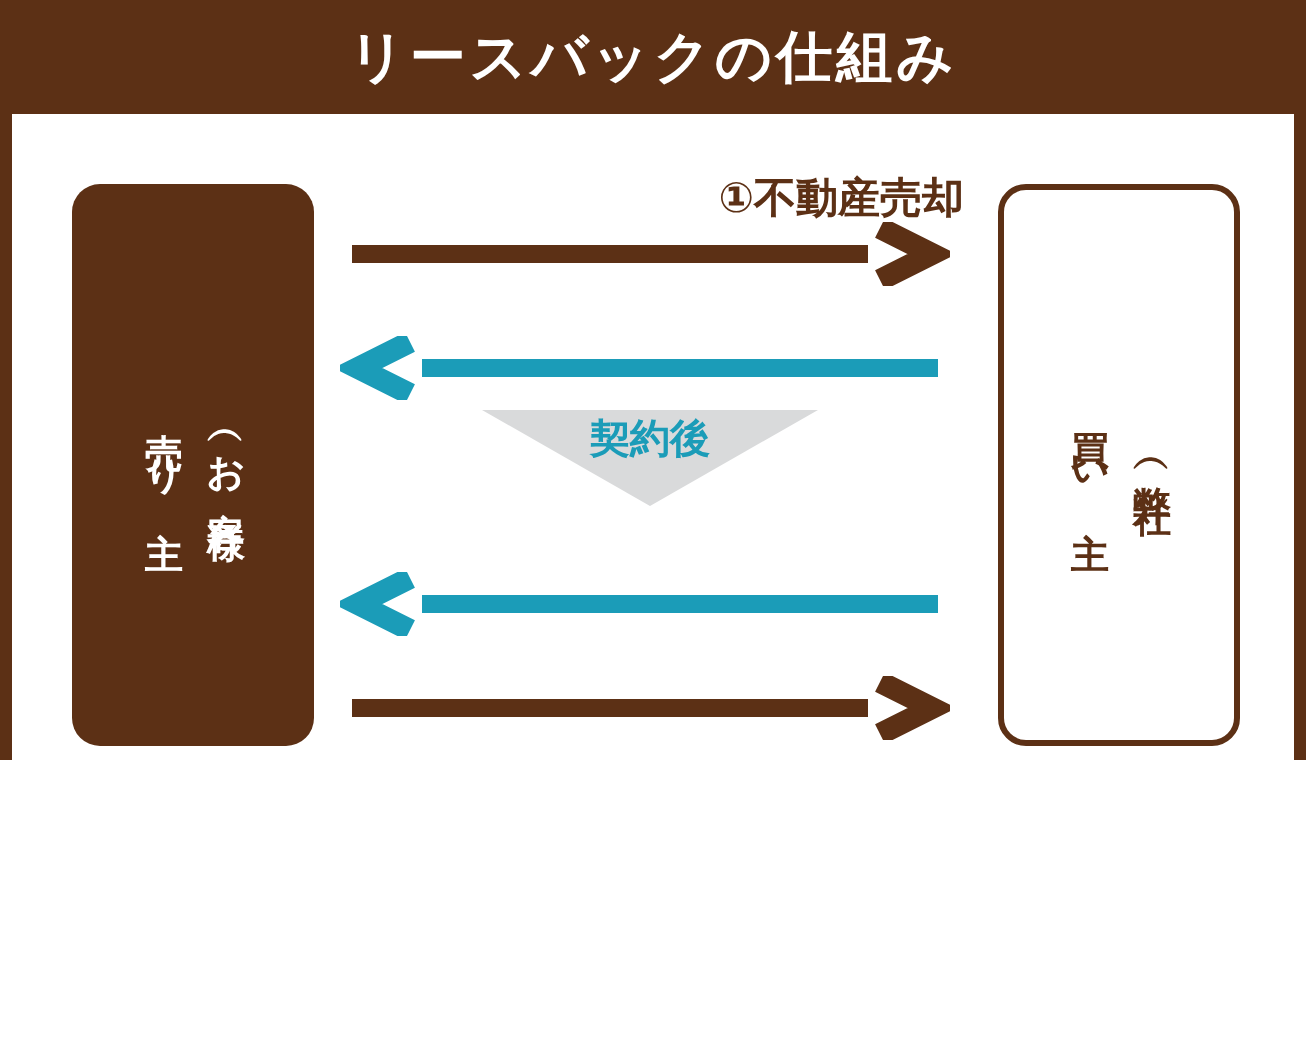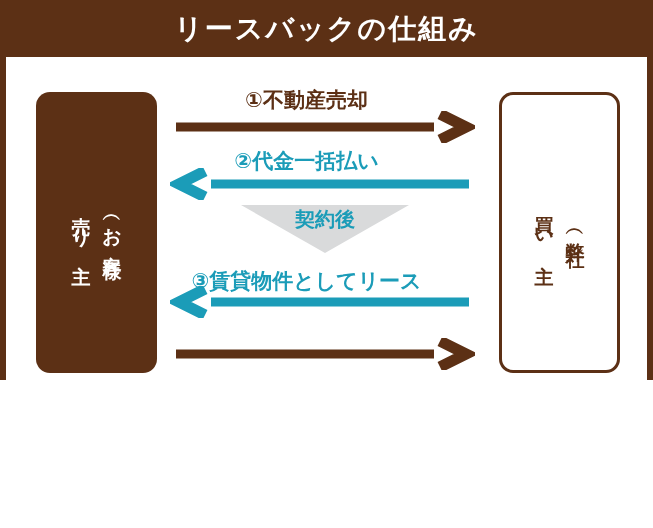--- a/index.html
+++ b/index.html
@@ -27,21 +27,21 @@
   .party-box.buyer  { left:499px; width:115px; height:275px; background:#ffffff; border:3px solid #5c3015; }
   .vtext { writing-mode:vertical-rl; height:250px; font-weight:bold; font-size:19px; }
   .vtext span { display:block; text-align:center; height:100%; margin:0 5px; }
   .vtext .main { letter-spacing:14px; }
   .vtext .annotation { letter-spacing:5px; }
   .seller .vtext { color:#ffffff; }
   .buyer  .vtext { color:#5c3015; }
 
   
   .flow-label {
-    position:absolute; left:154px; width:305px; text-align:center;
+    position:absolute; left:177px; width:305px; text-align:right;
     font-weight:bold; font-size:21px; line-height:24px; z-index:3; white-space:nowrap;
   }
   .c-brown { color:#5c3015; }
   .c-teal  { color:#1b9cb8; }
   .flow-arrow { position:absolute; left:170px; width:305px; height:32px; z-index:3; }
   .fl1 { top:88px; }  .fa1 { top:111px; }
   .fl2 { top:149px; } .fa2 { top:168px; }
   .fl3 { top:269px; } .fa3 { top:286px; }
   .fl4 { top:320px; } .fa4 { top:338px; }
 
@@ -83,32 +83,30 @@
       <span class="main">買い主</span>
     </div>
   </div>
 
   <div class="flow-label fl1 c-brown">①不動産売却</div>
   <svg class="flow-arrow fa1" viewBox="0 0 305 32">
     <line x1="6" y1="16" x2="264" y2="16" stroke-width="9" stroke="#5c3015"></line>
     <path d="M270,3 L296,16 L270,29" fill="none" stroke-width="11" stroke="#5c3015"></path>
   </svg>
 
-  <div class="flow-label fl2 c-teal">②代金一括払い</div>
   <svg class="flow-arrow fa2" viewBox="0 0 305 32">
     <line x1="299" y1="16" x2="41" y2="16" stroke-width="9" stroke="#1b9cb8"></line>
     <path d="M35,3 L9,16 L35,29" fill="none" stroke-width="11" stroke="#1b9cb8"></path>
   </svg>
 
   <svg class="banner-svg" viewBox="0 0 174 52">
     <polygon points="3,2 171,2 87,50" fill="#d9dadb"></polygon>
   </svg>
   <div class="banner-label c-teal">契約後</div>
 
-  <div class="flow-label fl3 c-teal">③賃貸物件としてリース</div>
   <svg class="flow-arrow fa3" viewBox="0 0 305 32">
     <line x1="299" y1="16" x2="41" y2="16" stroke-width="9" stroke="#1b9cb8"></line>
     <path d="M35,3 L9,16 L35,29" fill="none" stroke-width="11" stroke="#1b9cb8"></path>
   </svg>
 
   <svg class="flow-arrow fa4" viewBox="0 0 305 32">
     <line x1="6" y1="16" x2="264" y2="16" stroke-width="9" stroke="#5c3015"></line>
     <path d="M270,3 L296,16 L270,29" fill="none" stroke-width="11" stroke="#5c3015"></path>
   </svg>
 

